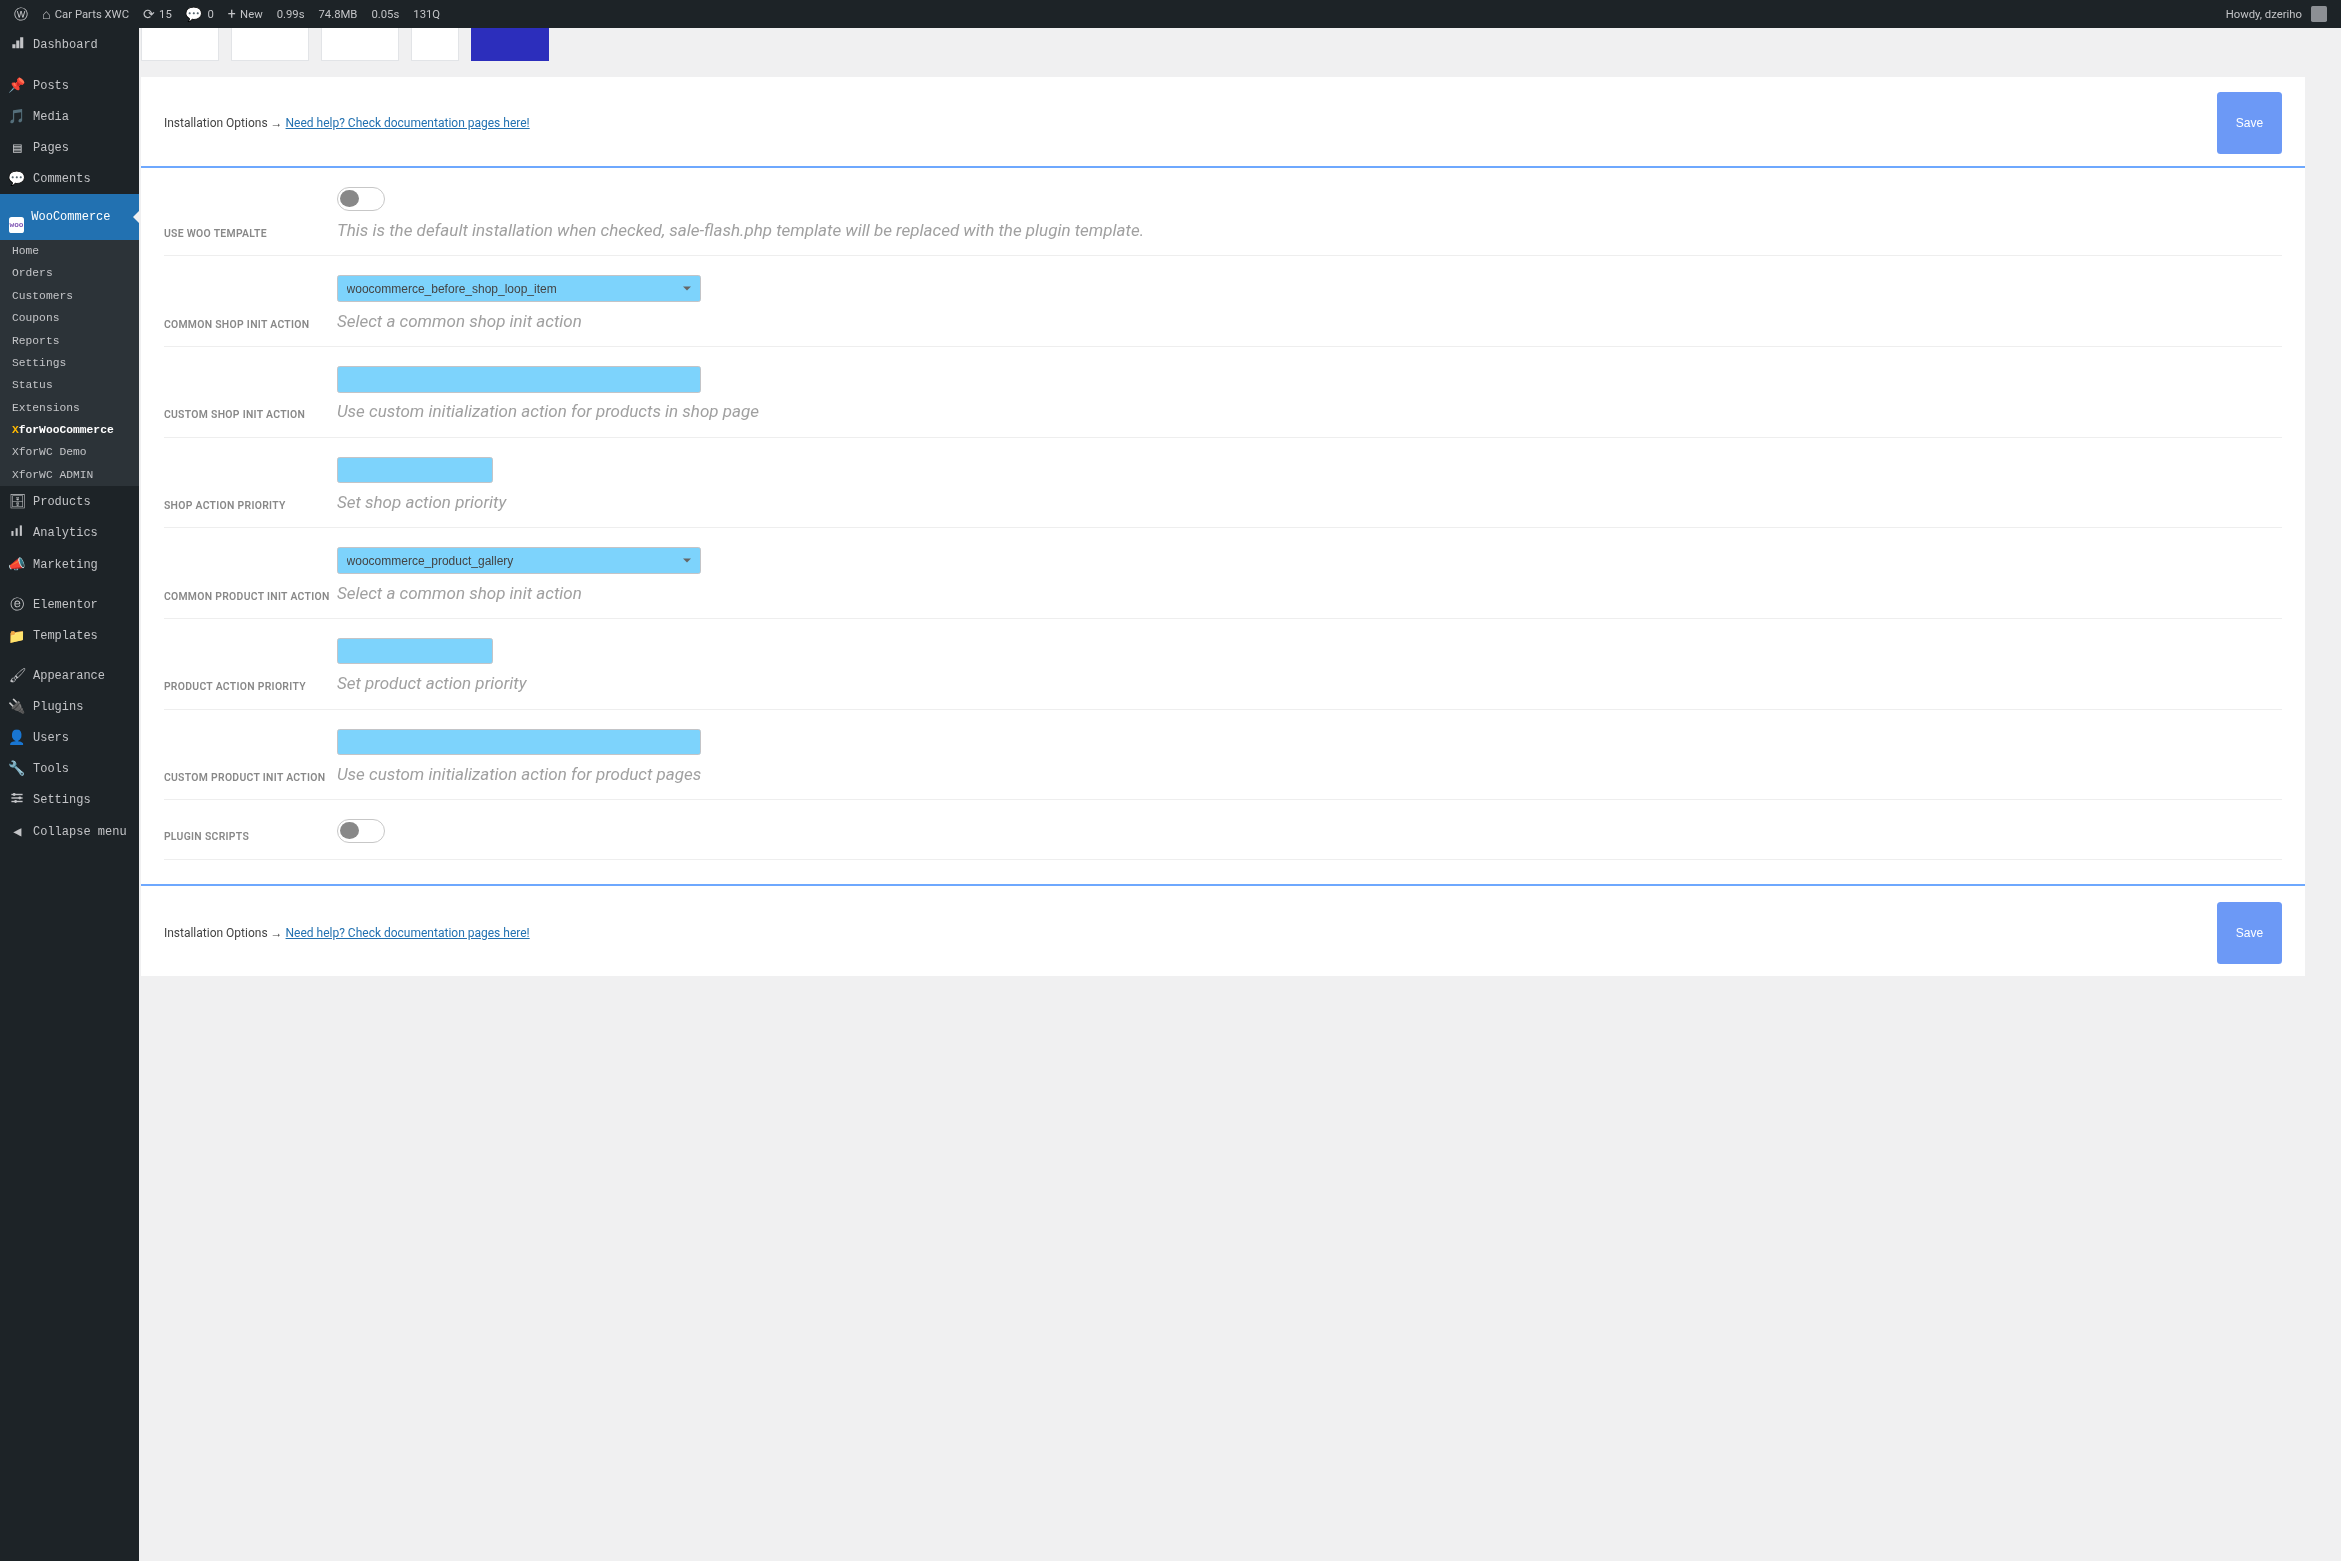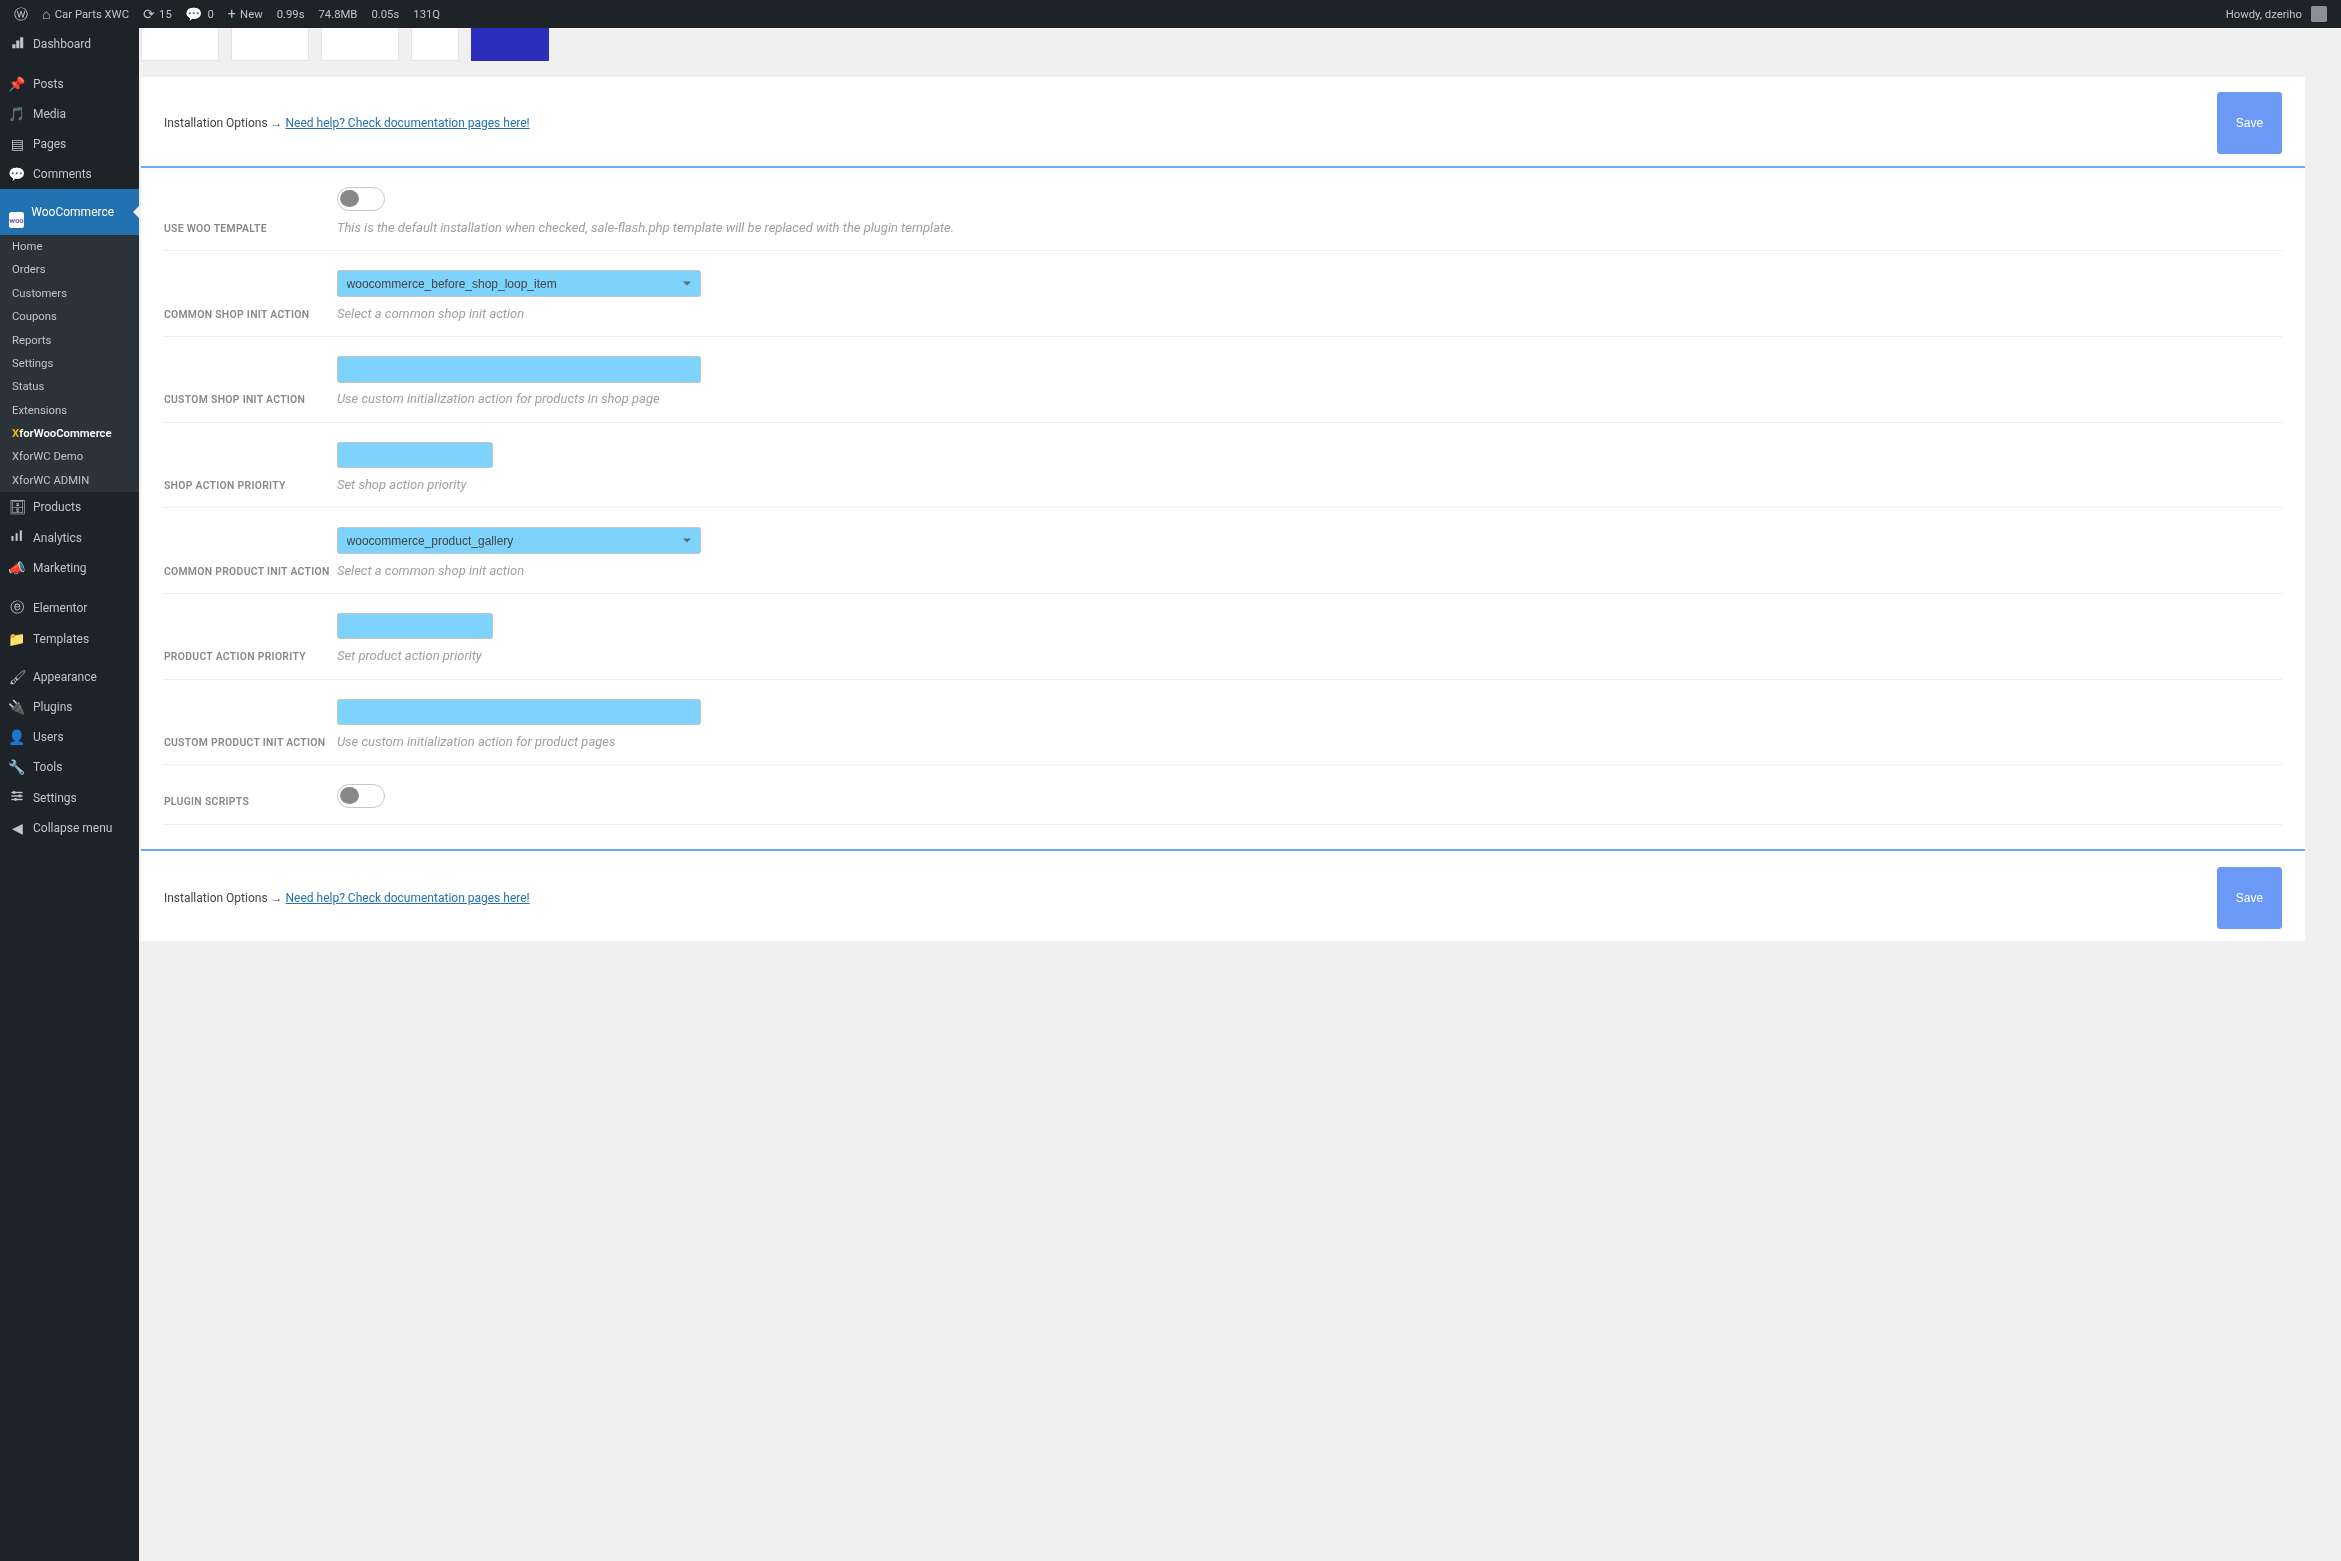--- a/index.html
+++ b/index.html
@@ -24,21 +24,21 @@
 }
 .ab-icon { font-size: 14px; line-height: 1; }
 .ab-avatar {
   width: 15.6px; height: 15.6px; background: #8c8f94;
   display: inline-block; margin-left: 5.2px; border-radius: 1.7px;
 }
 
 
 .admin-menu {
   position: fixed; top: 28px; left: 0; bottom: 0; width: 139px;
-  background: #1d2327; color: #c3c4c7; overflow-y: auto;
+  background: #1d2327; color: #c3c4c7; overflow-y: auto; font-family: Liberation Mono, monospace;
 }
 .menu-item {
   display: flex; align-items: center; gap: 7px;
   padding: 7px 8.7px; font-size: 12px; cursor: pointer;
   color: #c3c4c7;
 }
 .menu-item.current { background: #2271b1; color: #fff; position: relative; }
 .menu-item.current::after {
   content: ""; position: absolute; right: -0.9px; top: 50%;
   transform: translateY(-50%);
@@ -91,21 +91,21 @@
   margin: 0 22.6px;
 }
 .form-row:last-child { border-bottom: none; }
 .form-label {
   width: 173px; flex-shrink: 0;
   font-size: 10.4px; font-weight: 600; letter-spacing: 0.3px;
   color: #888; text-transform: uppercase; padding-top: 5.2px;
 }
 .form-field { flex: 1; }
 .form-desc {
-  font-style: italic; color: #a0a0a0; font-size: 13px; margin-top: 8.7px;
+  font-style: italic; color: #a0a0a0; font-size: 17px; margin-top: 8.7px;
 }
 
 
 .toggle {
   width: 48px; height: 24px; border: 1.7px solid #c7c7c7;
   border-radius: 17.3px; background: #fff; position: relative; cursor: pointer;
 }
 .toggle::after {
   content: ""; position: absolute; left: 1.7px; top: 1.7px;
   width: 19px; height: 17.3px; background: #888; border-radius: 50%;

